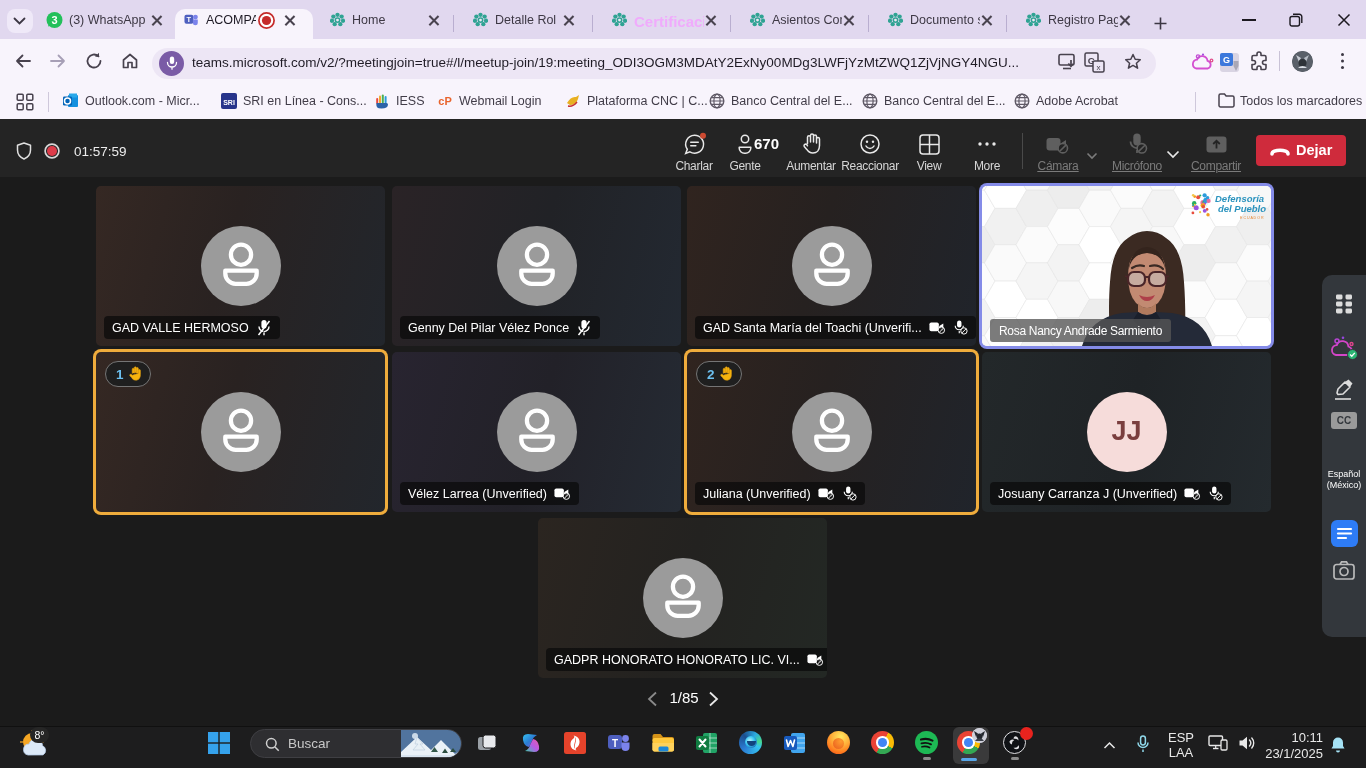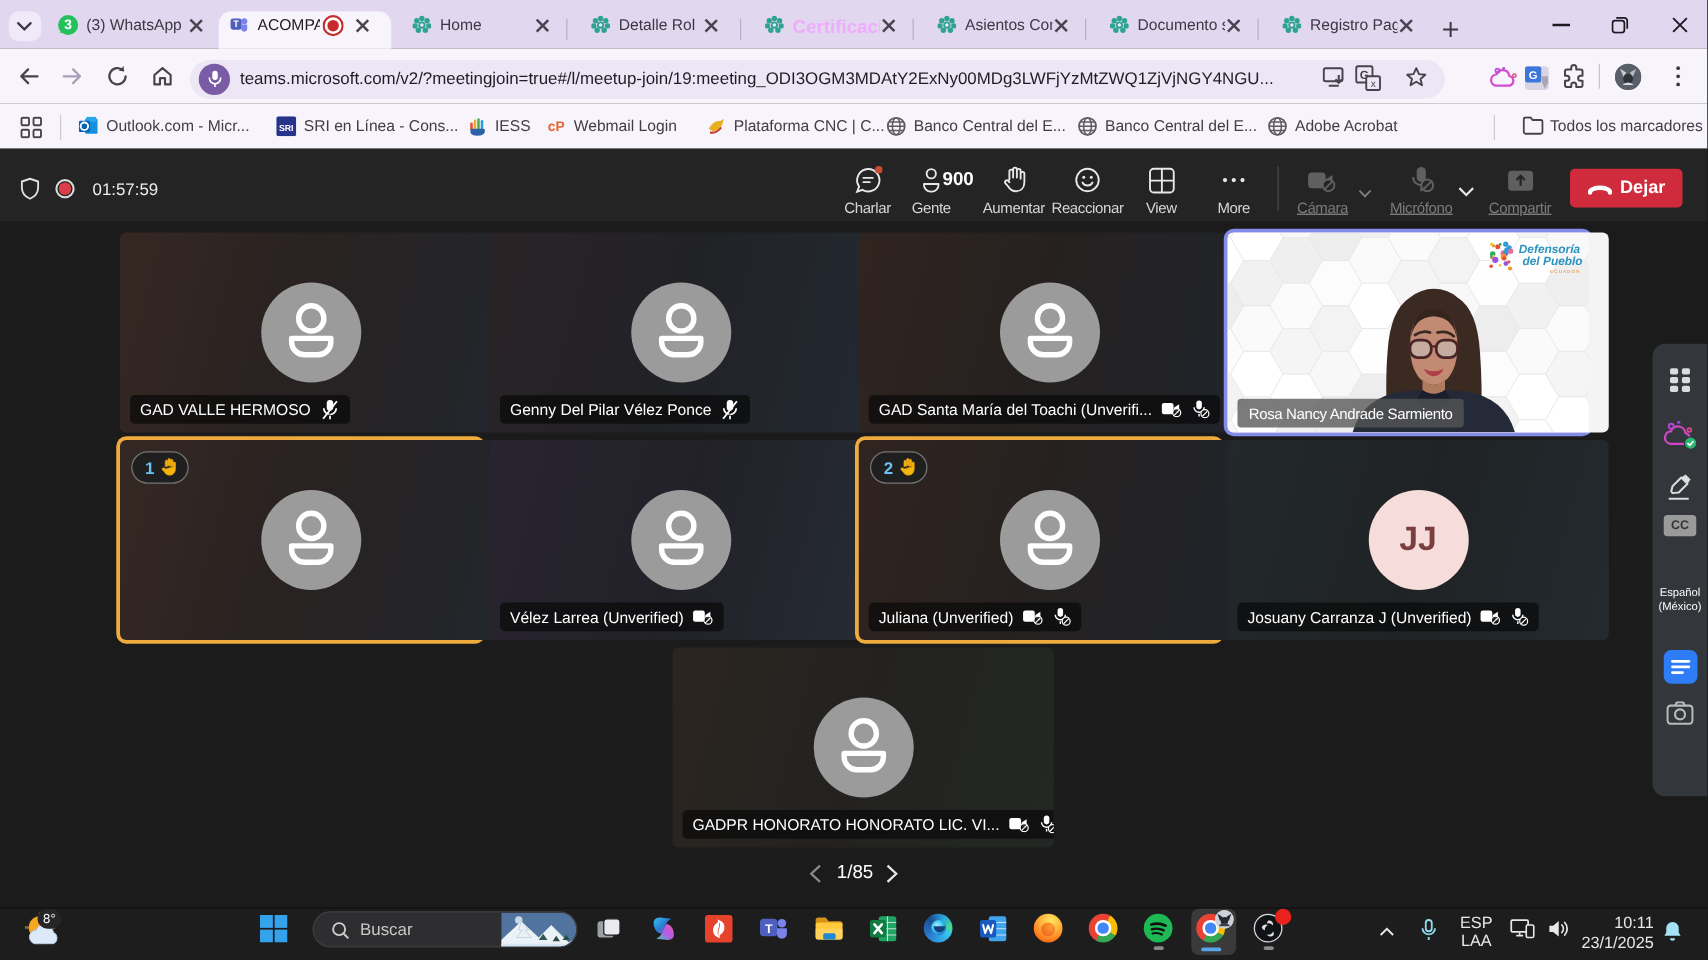--- a/index.html
+++ b/index.html
@@ -16,21 +16,21 @@
 .x:after{transform:rotate(-45deg);}
 .navic{color:#4a4450;}
 .bm{position:absolute;top:0;height:36px;display:flex;align-items:center;font-size:12.5px;color:#413c48;white-space:nowrap;}
 .bm .ic{margin-right:6px;width:16px;height:16px;display:inline-block;position:relative;}
 
 #page{left:0;top:119px;width:1366px;height:607px;background:#1B1B1B;}
 #mbar{left:0;top:0;width:1366px;height:58px;background:#242424;}
 .mbtn{position:absolute;text-align:center;color:#e8e8e8;}
 .mbtn .lbl{font-size:12px;color:#d6d6d6;margin-top:2px;letter-spacing:-0.3px;}
 .mbtn.off,.mbtn.off .lbl{color:#7b7b7b;text-decoration:underline;}
-.tile{position:absolute;border-radius:5px;overflow:hidden;padding-left:16px;}
+.tile{position:absolute;border-radius:5px;overflow:hidden;}
 .tlabel{position:absolute;left:8px;bottom:7px;height:23px;background:rgba(10,10,10,0.72);border-radius:4px;display:flex;align-items:center;padding:0 8px;color:#fff;font-size:12.5px;white-space:nowrap;}
 .tlabel svg{margin-left:7px;}
 .avatar{position:absolute;left:50%;top:40px;width:80px;height:80px;margin-left:-40px;border-radius:50%;background:#9B9B9B;}
 .handbadge{position:absolute;left:9px;top:9px;height:24px;border-radius:13px;background:#1f1f1f;border:1.4px solid #757575;display:flex;align-items:center;padding:0 7px 0 10px;color:#6CC0F0;font-size:13.5px;font-weight:bold;}
 #sidebar{left:1322px;top:156px;width:44px;height:362px;background:#33373C;border-radius:10px 0 0 10px;}
 
 #taskbar{left:0;top:726px;width:1366px;height:42px;background:#1D1D1E;border-top:1px solid #101010;box-sizing:border-box;}
 .tray{color:#e8e8e8;font-size:11.5px;}
 </style></head><body>
 <div id="screen">
@@ -327,21 +327,21 @@
       </div>
 <div class="mbtn" style="left:710px;top:12px;width:70px;">
         <div style="height:26px;display:flex;align-items:center;justify-content:center;">
           <svg width="24" height="24" viewBox="0 0 24 24">
             <circle cx="12" cy="7" r="3.7" fill="none" stroke="#e8e8e8" stroke-width="1.5"></circle>
             <path d="M6.2 15.2 H17.8 V16 A5.3 5.3 0 0 1 12.5 21.3 H11.5 A5.3 5.3 0 0 1 6.2 16 Z" fill="none" stroke="#e8e8e8" stroke-width="1.5" stroke-linejoin="round"></path>
           </svg>
         </div>
         <div class="lbl">Gente</div>
       </div>
-<div class="abs" style="left:754px;top:16px;font-size:15px;font-weight:bold;color:#fff;">900</div>
+<div class="abs" style="left:754px;top:16px;font-size:15px;font-weight:bold;color:#fff;">670</div>
 <div class="mbtn" style="left:773px;top:12px;width:76px;">
         <div style="height:26px;display:flex;align-items:center;justify-content:center;">
           <svg width="23" height="24" viewBox="0 0 23 24">
             <path d="M7.5 11.5 V5.2 a1.5 1.5 0 0 1 3 0 V10 M10.5 9.8 V3.6 a1.5 1.5 0 0 1 3 0 V10 M13.5 10 V4.6 a1.5 1.5 0 0 1 3 0 V11 M16.5 11 V7 a1.5 1.5 0 0 1 3 0 v6.5 c0 4.5-2.6 7.5-6.6 7.5 c-3.3 0-4.8-1.3-6.3-3.8 L4.2 14.5 a1.6 1.6 0 0 1 2.6-1.8 l0.7 1.1" fill="none" stroke="#e8e8e8" stroke-width="1.5" stroke-linecap="round" stroke-linejoin="round"></path>
           </svg>
         </div>
         <div class="lbl">Aumentar</div>
       </div>
 <div class="mbtn" style="left:830px;top:12px;width:80px;">
         <div style="height:26px;display:flex;align-items:center;justify-content:center;">

